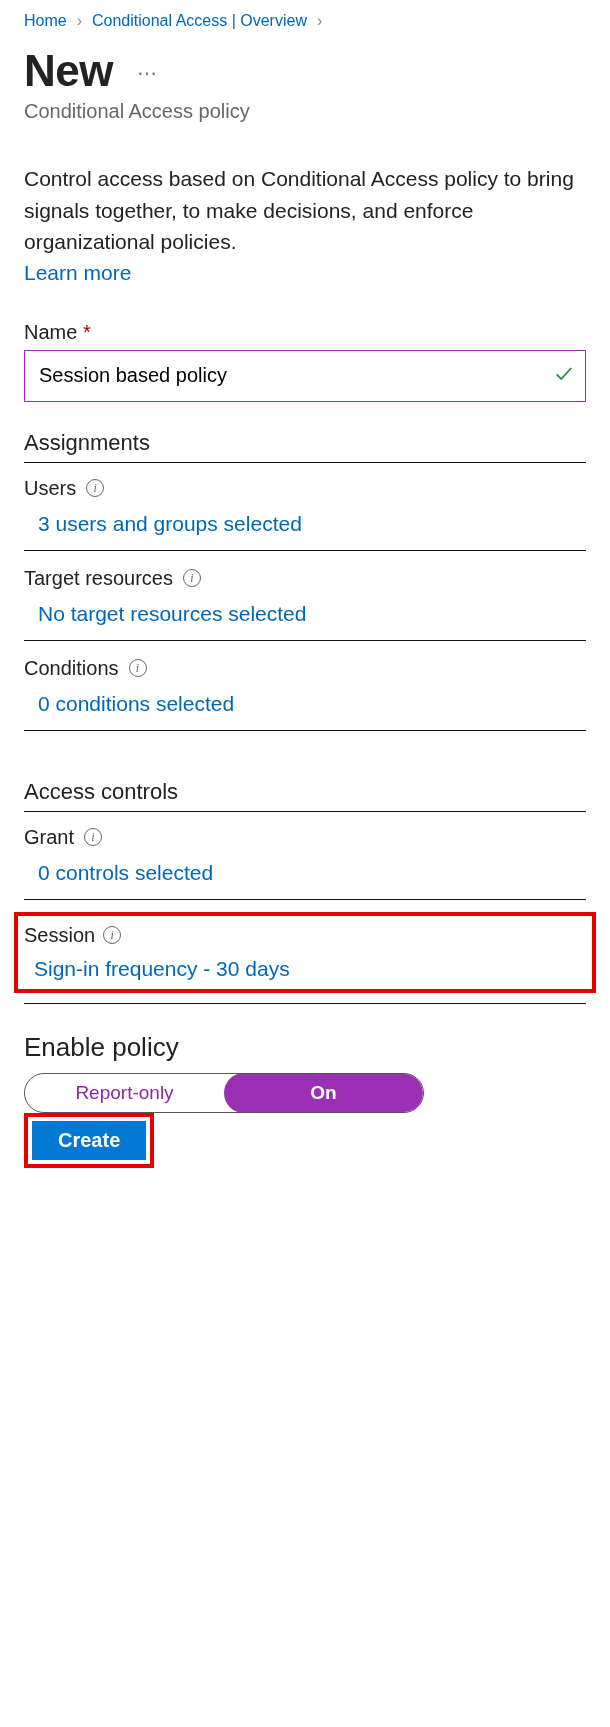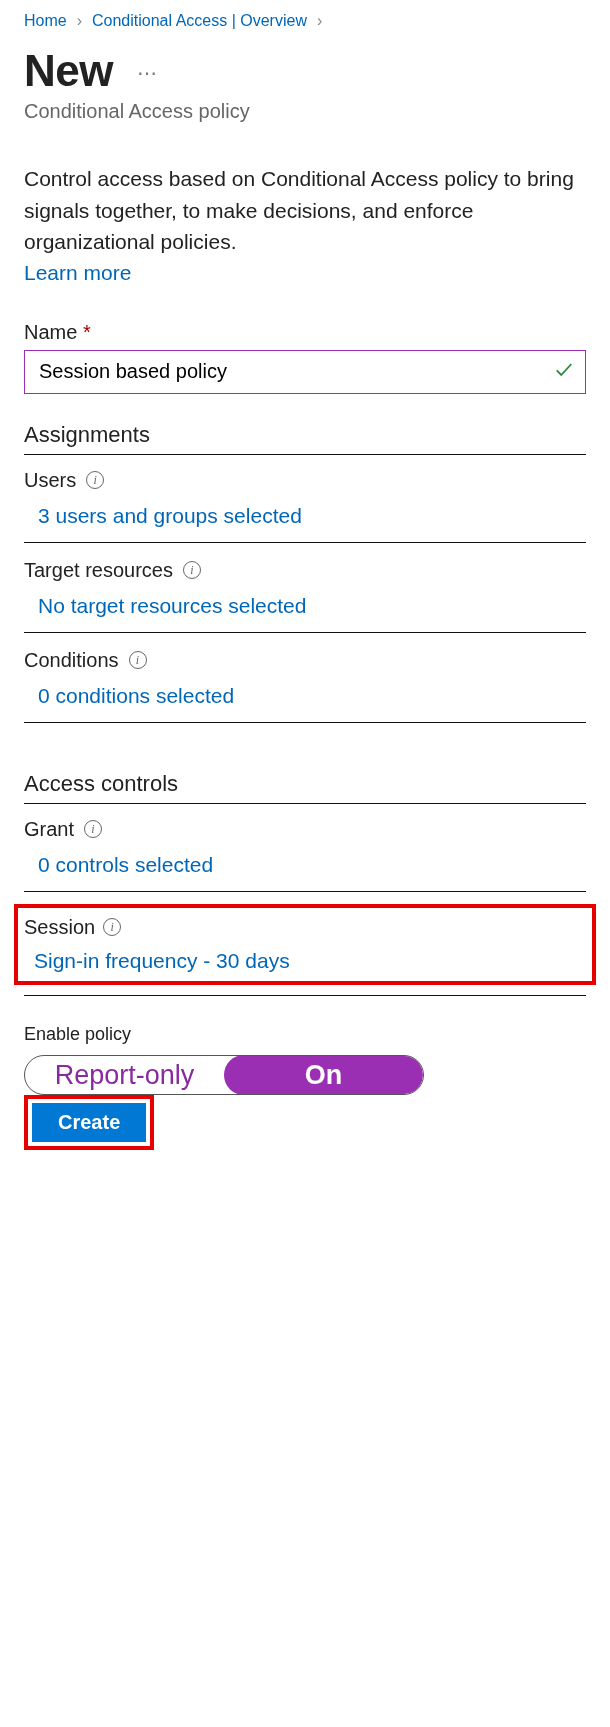--- a/index.html
+++ b/index.html
@@ -38,21 +38,21 @@
 
   .desc { font-size: 21px; line-height: 1.5; margin-bottom: 3px; }
   .learn-more { display: inline-block; margin-bottom: 36px; font-size: 21px;}
 
   
   .field-label { font-size: 20px; margin-bottom: 6px; }
   .required { color: var(--red); }
   .input-wrap {
     position: relative;
     border: 1.5px solid var(--purple);
-    height: 44px;
+    height: 52px;
     display: flex;
     align-items: center;
     padding: 0 44px 0 12px;
     margin-bottom: 28px;
   }
   .input-wrap input {
     border: none; outline: none; width: 100%; font-size: 20px; font-family: inherit;
     background: transparent;
   }
   .checkmark {
@@ -80,28 +80,28 @@
   
   .session-block {
     border: 4px solid var(--red-highlight);
     padding: 8px 10px 2px 6px;
     margin: -4px -10px 10px -10px;
   }
   .session-block .row-link-inner { display:block; padding: 6px 0 6px 10px; font-size: 21px; color: var(--link-blue); cursor:pointer;}
   .session-block .row-label { margin-bottom: 4px; gap: 8px; }
 
   
-  .enable-label { font-size: 18px; margin: 28px 0 10px 0; }
+  .enable-label { font-size: 26px; margin: 28px 0 10px 0; }
   .toggle3 {
     display: flex; align-items: center;
     border: 1.5px solid #555; border-radius: 22px; height: 40px; overflow: hidden;
     width: 400px;
   }
   .toggle3 > div {
-    flex: 1; text-align: center; font-size: 27px; line-height: 40px; cursor: pointer;
+    flex: 1; text-align: center; font-size: 19px; line-height: 40px; cursor: pointer;
   }
   .toggle3 .opt-reportonly { color: var(--purple-dark); }
   .toggle3 .opt-on {
     background: var(--purple); color: #fff; border-radius: 20px; font-weight: 700;
     margin: 0;
   }
   .toggle3 .opt-off { color: #444; }
 
   
   .create-wrap {

